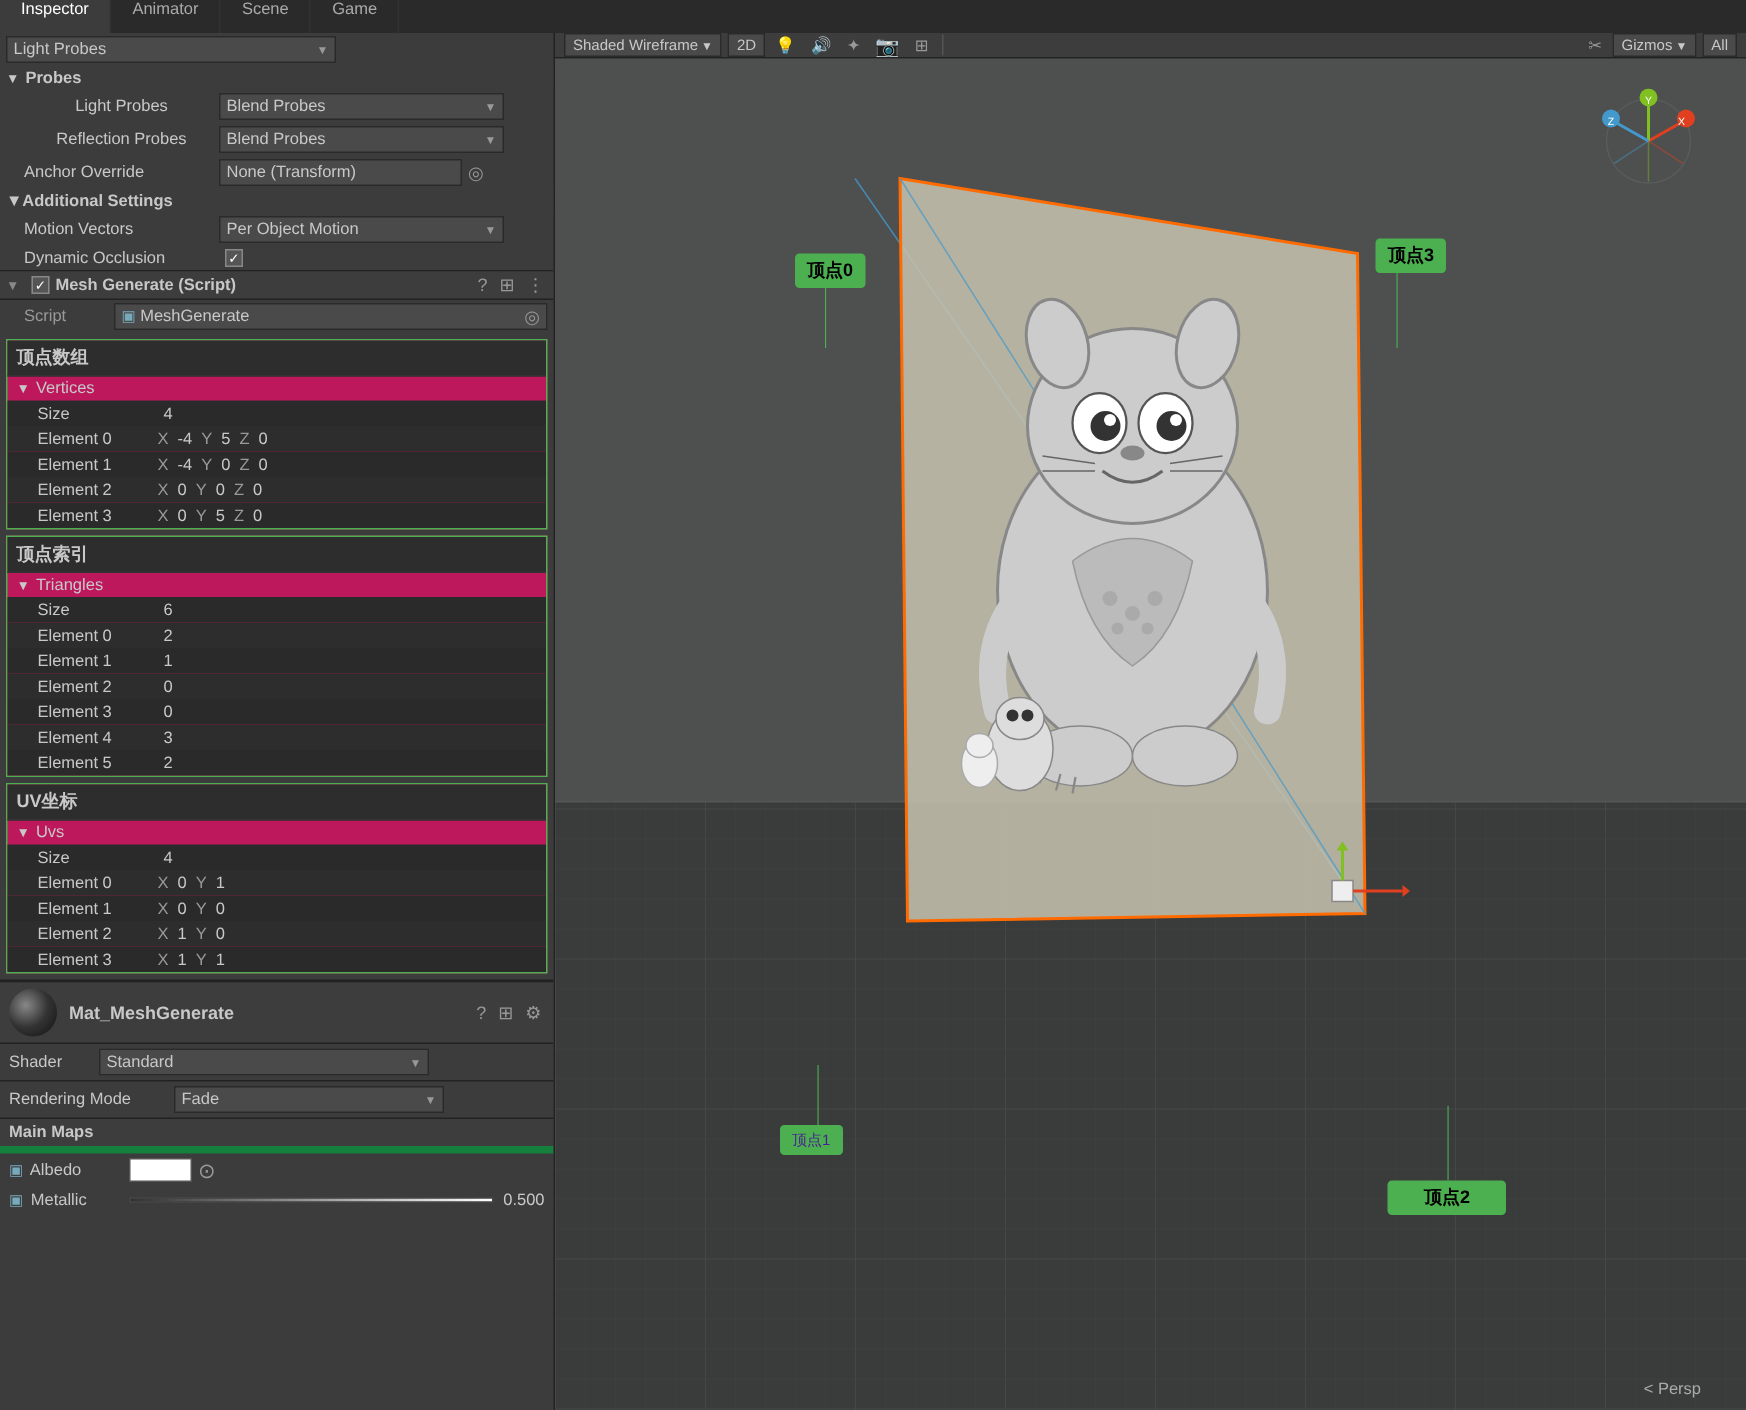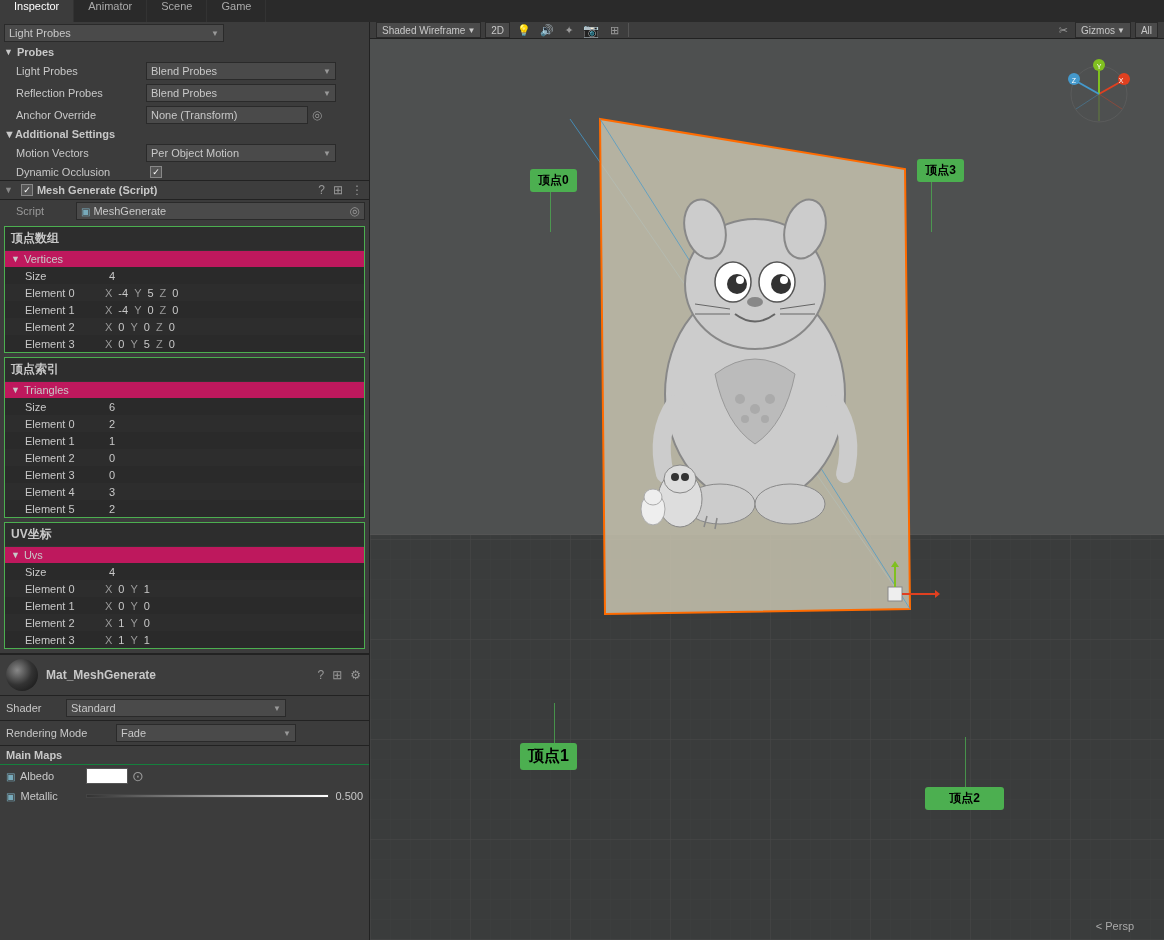--- a/index.html
+++ b/index.html
@@ -48,20 +48,21 @@
     .section-header .arrow {
       margin-right: 4px;
       font-size: 9px;
     }
 
     .prop-row {
       display: flex;
       align-items: center;
       padding: 2px 4px 2px 16px;
       min-height: 18px;
+      text-align: center;
     }
     .prop-label {
       width: 130px;
       color: #c8c8c8;
       font-size: 11px;
       flex-shrink: 0;
     }
     .prop-value {
       flex: 1;
       display: flex;
@@ -320,21 +321,21 @@
       justify-content: space-between;
       cursor: pointer;
     }
 
     .maps-header {
       padding: 3px 6px;
       font-size: 11px;
       font-weight: bold;
       color: #c8c8c8;
       background: #3d3d3d;
-      border-bottom: 1px solid #15803d;
+      border-bottom: 5px solid #15803d;
     }
     .albedo-row {
       display: flex;
       align-items: center;
       padding: 3px 6px;
     }
     .albedo-label { width: 80px; font-size: 11px; }
     .albedo-swatch {
       width: 42px;
       height: 16px;
@@ -886,21 +887,21 @@
         </div>
         <svg style="position:absolute;top:100%;left:30%;width:2px;height:50px;">
           <line x1="0" y1="0" x2="0" y2="50" stroke="#4CAF50" stroke-width="1.5"></line>
         </svg>
       </div>
 
       <div style="position:absolute;bottom:170px;left:150px;">
         <svg style="position:absolute;bottom:100%;left:60%;width:2px;height:40px;">
           <line x1="0" y1="0" x2="0" y2="40" stroke="#4CAF50" stroke-width="1.5"></line>
         </svg>
-        <div style="background:#4CAF50;color:#000000;font-size:16px;font-weight:bold;padding:3px 8px;border-radius:3px;display:inline-block;">
+        <div style="background:#4CAF50;color:#4c1d95;font-size:10px;font-weight:normal;padding:3px 8px;border-radius:3px;display:inline-block;">
           <span>顶点1</span>
         </div>
       </div>
 
       <div style="position:absolute;bottom:130px;right:160px;">
         <svg style="position:absolute;bottom:100%;left:50%;width:2px;height:50px;">
           <line x1="0" y1="0" x2="0" y2="50" stroke="#4CAF50" stroke-width="1.5"></line>
         </svg>
         <div style="background:#4CAF50;color:#000;font-size:12px;font-weight:bold;padding:3px 24px;border-radius:3px;display:inline-block;">
           <span>顶点2</span>

